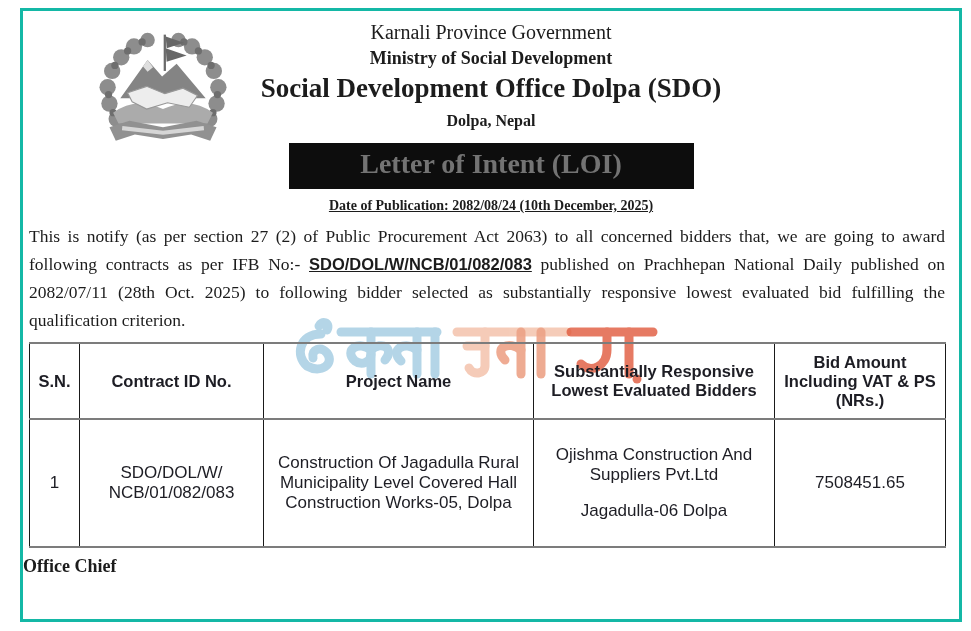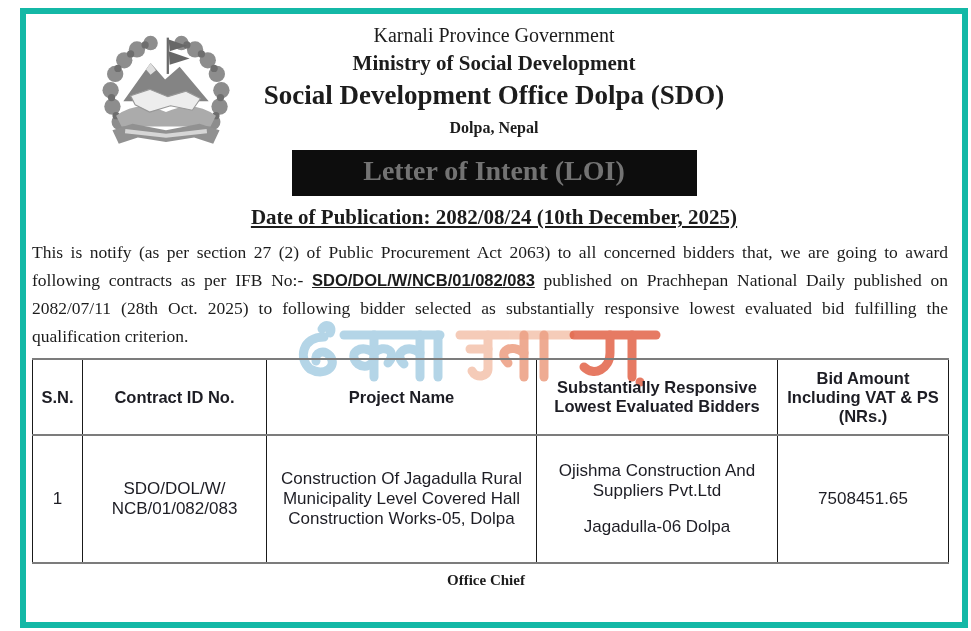--- a/index.html
+++ b/index.html
@@ -1,49 +1,49 @@
 <!DOCTYPE html>
 <html><head>
 <meta charset="utf-8">
 <style>
   html,body{margin:0;padding:0;background:#ffffff;}
   .page{position:relative;width:971px;height:631px;background:#ffffff;overflow:hidden;
         font-family:"Liberation Serif", serif;color:#1c1c1c;}
-  .doc{position:absolute;left:20px;top:8px;width:936px;height:608px;border:6px solid #14b8a6;
+  .doc{position:absolute;left:20px;top:8px;width:936px;height:608px;border:3px solid #14b8a6;
        overflow:hidden;}
   .content{position:relative;z-index:2;}
   
   .header-area{position:relative;text-align:center;padding-top:10px;}
   .emblem{position:absolute;left:70px;top:20px;width:140px;height:118px;z-index:1;}
   .gov-line{font-size:20px;margin:0 0 4px 0;}
-  .ministry-line{font-size:21px;font-weight:bold;margin:0 0 4px 0;}
+  .ministry-line{font-size:18px;font-weight:bold;margin:0 0 4px 0;}
   .directorate-line{font-size:18px;font-weight:bold;margin:0 0 2px 0;}
   .office-line{font-size:27px;font-weight:bold;margin:0;}
   .location-line{font-size:16px;font-weight:bold;margin:8px;}
   
   .loi-banner{width:405px;margin:13px auto 0;background:#0d0d0d;color:#737373;
               font-size:28px;font-weight:bold;text-align:center;padding:5px 0 9px;}
-  .date-line{margin-top:9px;text-align:center;font-size:21px;font-weight:bold;
+  .date-line{margin-top:9px;text-align:center;font-size:14px;font-weight:bold;
              text-decoration:underline;}
   
   .notice{margin:8px 14px 0 6px;text-align:justify;font-size:17.5px;line-height:28px;}
   .ifb{font-family:"Liberation Sans", sans-serif;font-weight:bold;font-size:16.5px;
        text-decoration:underline;}
   
   table.loi{border-collapse:collapse;margin:8px 0 0 6px;width:916px;table-layout:fixed;
             font-family:"Liberation Sans", sans-serif;color:#1d1d24;}
   table.loi th, table.loi td{border-top:2px solid #7c7c7c;border-bottom:2px solid #7c7c7c;
             border-left:1px solid #1a1a1a;border-right:1px solid #1a1a1a;
             text-align:center;vertical-align:middle;padding:2px 7px;overflow:hidden;}
   table.loi th{font-size:16.5px;font-weight:bold;height:70px;}
   table.loi td{font-size:17px;height:122px;}
   .c-sn{width:50px;} .c-id{width:184px;} .c-proj{width:270px;} .c-bid{width:241px;} .c-amt{width:171px;}
   .bidder-name{margin-bottom:16px;}
   
-  .office-chief{margin:8px 16px 0 0;text-align:center;font-size:15px;font-weight:bold;}
+  .office-chief{margin:8px 16px 0 0;text-align:left;font-size:18px;font-weight:bold;}
   
   .watermark{position:absolute;left:262px;top:305px;width:375px;height:70px;z-index:0;}
 </style>
 </head>
 <body>
 
 <div class="page">
   <div class="doc">
 
     <svg class="watermark" viewBox="0 0 375 70">

